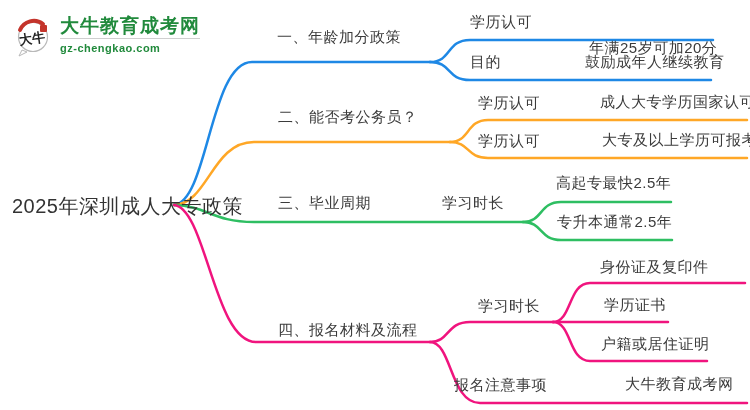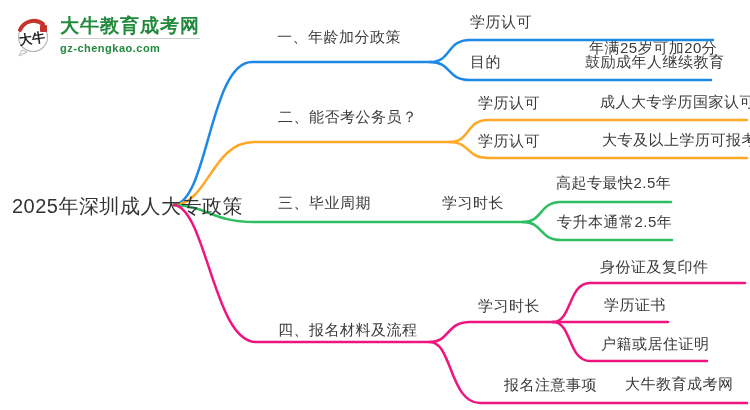--- a/index.html
+++ b/index.html
@@ -81,16 +81,16 @@
   <div class="lbl" style="left:278px;top:194px;">三、毕业周期</div>
   <div class="lbl" style="left:442px;top:194px;">学习时长</div>
   <div class="lbl" style="left:556px;top:174px;">高起专最快2.5年</div>
   <div class="lbl" style="left:557px;top:213px;">专升本通常2.5年</div>
 
   <div class="lbl" style="left:278px;top:321px;">四、报名材料及流程</div>
   <div class="lbl" style="left:478px;top:297px;">学习时长</div>
   <div class="lbl" style="left:600px;top:258px;">身份证及复印件</div>
   <div class="lbl" style="left:604px;top:296px;">学历证书</div>
   <div class="lbl" style="left:601px;top:335px;">户籍或居住证明</div>
-  <div class="lbl" style="left:504px;top:376px;">报名注意事项</div>
+  <div class="lbl" style="left:454px;top:376px;">报名注意事项</div>
   <div class="lbl" style="left:625px;top:375px;">大牛教育成考网</div>
 
 </div>
 
 </body></html>

